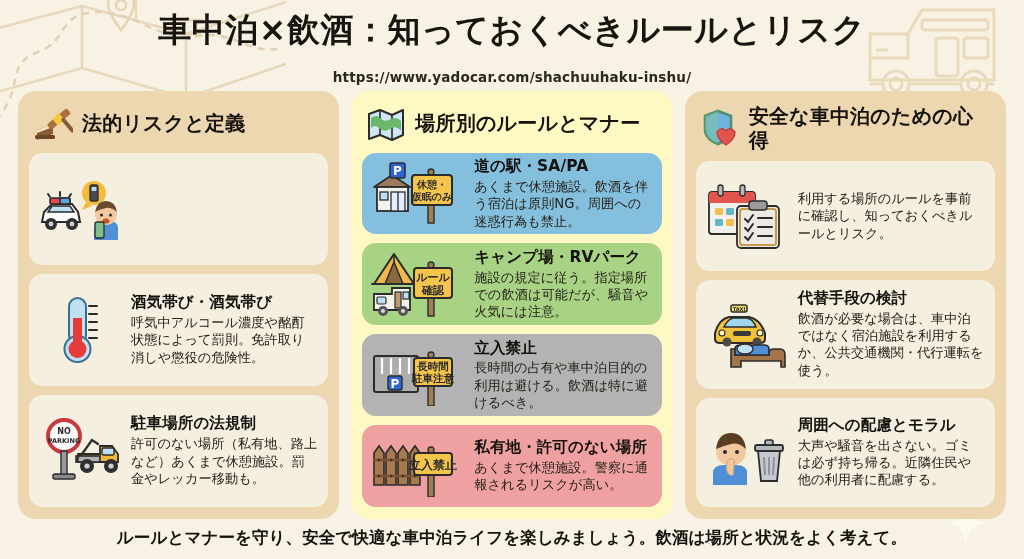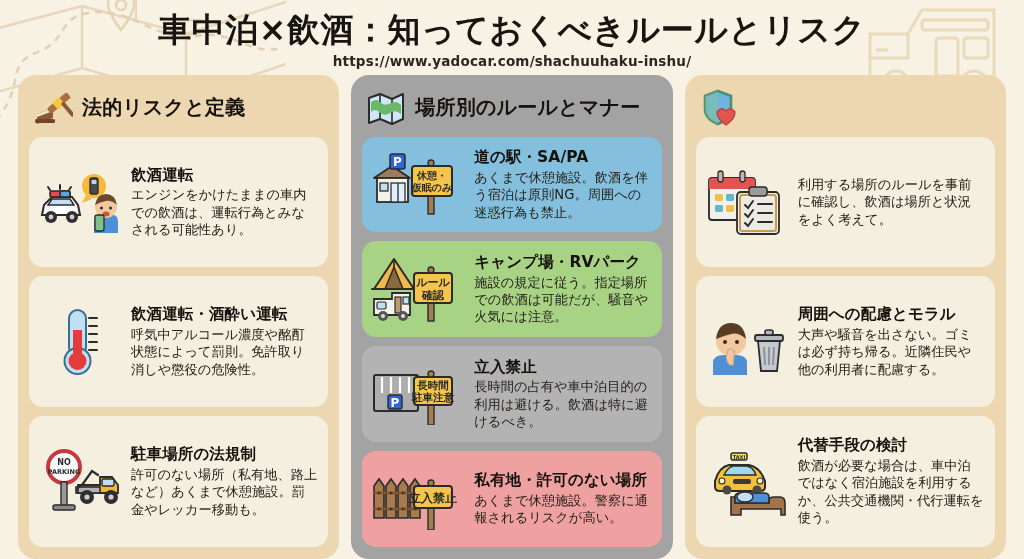--- a/index.html
+++ b/index.html
@@ -48,21 +48,21 @@
   }
   .title {
     font-size: 33px;
     font-weight: 900;
     color: #18140f;
     letter-spacing: .5px;
     line-height: 1.14;
     white-space: nowrap;
   }
   .subtitle {
-    margin-top: 4px;
+    margin-top: 20px;
     font-size: 13.5px;
     font-weight: 700;
     color: #2c2720;
     letter-spacing: .2px;
   }
 
   
   .columns {
     flex: 1 1 auto;
     display: flex;
@@ -73,21 +73,21 @@
   .panel {
     flex: 1 1 0;
     background: #ecd7b0;
     border-radius: 18px;
     padding: 11px 11px 12px;
     display: flex;
     flex-direction: column;
     min-width: 0;
     justify-content: space-between;
   }
-  .panel.mid { background: #a3a3a3; }
+  .panel.mid { background: #fef9c3; }
 
   .panel-head {
     display: flex;
     align-items: center;
     gap: 9px;
     padding: 2px 2px 9px 4px;
     min-height: 46px;
   }
   .panel-head .head-ico {
     flex: 0 0 auto;
@@ -270,44 +270,40 @@
 
               <path d="M56 62 L56 50 q0 -7 9 -7 l6 0 q9 0 9 7 l0 12 z" fill="#4f8fd6"></path>
               <circle cx="68" cy="36" r="11" fill="#f3c89f"></circle>
               <path d="M57 34 q2 -11 11 -11 q9 0 11 11 q-6 -5 -11 -4 q-6 1 -11 4z" fill="#6b4a2c"></path>
               <circle cx="63.5" cy="37" r="1.5" fill="#2b2b2b"></circle>
               <circle cx="72.5" cy="37" r="1.5" fill="#2b2b2b"></circle>
               <ellipse cx="68" cy="43" rx="3.5" ry="2.5" fill="#c4552f"></ellipse>
               <rect x="57" y="44" width="9" height="16" rx="2" fill="#7fc08a" stroke="#2b2b2b" stroke-width="1.3"></rect>
             </svg>
           </div>
-          <div class="c-body">
-            <div class="c-title">飲酒運転</div>
-            <div class="c-desc">エンジンをかけたままの車内での飲酒は、運転行為とみなされる可能性あり。</div>
-          </div>
         </div>
 
         <div class="card">
           <div class="c-ico">
             <svg width="70" height="72" viewBox="0 0 70 72">
               <rect x="24" y="4" width="17" height="46" rx="8.5" fill="#bfe0f2" stroke="#3b6f8f" stroke-width="2"></rect>
               <circle cx="32.5" cy="55" r="13" fill="#bfe0f2" stroke="#3b6f8f" stroke-width="2"></circle>
               <rect x="28" y="24" width="9" height="30" fill="#e53b3b"></rect>
               <circle cx="32.5" cy="55" r="9" fill="#e53b3b"></circle>
               <g stroke="#2b2b2b" stroke-width="2" stroke-linecap="round">
                 <path d="M44 12 l8 0"></path>
                   <path d="M44 20 l8 0"></path>
                   <path d="M44 28 l8 0"></path>
                 <path d="M44 36 l8 0"></path>
                   <path d="M44 44 l8 0"></path>
               </g>
             </svg>
           </div>
           <div class="c-body">
-            <div class="c-title">飲酒運転・酒酔い運転</div>
+            <div class="c-title">酒気帯び・酒気帯び</div>
             <div class="c-desc">呼気中アルコール濃度や酩酊状態によって罰則。免許取り消しや懲役の危険性。</div>
           </div>
         </div>
 
         <div class="card">
           <div class="c-ico">
             <svg width="84" height="66" viewBox="0 0 84 66">
 
               <circle cx="26" cy="18" r="16" fill="#fdfdfd" stroke="#c8393d" stroke-width="4"></circle>
               <text x="26" y="16" font-family="DejaVu Sans, sans-serif" font-size="8" font-weight="bold" fill="#2b2b2b" text-anchor="middle">NO</text>
@@ -472,20 +468,21 @@
 
     <section class="panel right">
       <div class="panel-head">
         <span class="head-ico">
           <svg width="40" height="40" viewBox="0 0 40 40">
             <path d="M18 3 L31 8 L31 21 q0 10 -13 15 q-13 -5 -13 -15 L5 8 Z" fill="#6fb4e0" stroke="#4f8f72" stroke-width="2.6"></path>
             <path d="M18 3 L18 36 q-13 -5 -13 -15 L5 8 Z" fill="#7fc59b" opacity=".55"></path>
             <path d="M27 20 q-5 -6 -9 -1 q-4 -5 -9 1 q0 7 9 13 q9 -6 9 -13z" transform="translate(8,4)" fill="#e0564f" stroke="#c23f3b" stroke-width="1.4"></path>
           </svg>
         </span>
+        <span class="head-txt">安全な車中泊のための心得</span>
       </div>
 
       <div class="cards">
 
         <div class="card">
           <div class="c-ico">
             <svg width="84" height="68" viewBox="0 0 84 68">
               <rect x="4" y="10" width="46" height="42" rx="3" fill="#f2f0ea" stroke="#2b2b2b" stroke-width="1.8"></rect>
               <path d="M4 13 a3 3 0 0 1 3 -3 l40 0 a3 3 0 0 1 3 3 l0 8 l-46 0 z" fill="#e2544e"></path>
               <rect x="13" y="3" width="5" height="11" rx="2.5" fill="#b9b9b9" stroke="#2b2b2b" stroke-width="1.3"></rect>
@@ -506,49 +503,21 @@
                 <path d="M40 37 l3 3 l5 -7"></path>
                   <path d="M53 36 l14 0"></path>
                 <path d="M40 46 l3 3 l5 -7"></path>
                   <path d="M53 45 l14 0"></path>
                 <path d="M40 55 l3 3 l5 -7"></path>
                   <path d="M53 54 l14 0"></path>
               </g>
             </svg>
           </div>
           <div class="c-body">
-            <div class="c-desc">利用する場所のルールを事前に確認し、飲酒は場所と状況をよく考えて。</div>
-          </div>
-        </div>
-
-        <div class="card">
-          <div class="c-ico">
-            <svg width="84" height="66" viewBox="0 0 84 66">
-
-              <path d="M8 66 L8 54 q0 -8 11 -8 l12 0 q11 0 11 8 l0 12 z" fill="#4f8fd6"></path>
-              <circle cx="26" cy="32" r="15" fill="#f3c89f"></circle>
-              <path d="M11 30 q2 -16 15 -16 q13 0 15 16 q-8 -7 -15 -5 q-8 2 -15 5z" fill="#5a3e24"></path>
-              <circle cx="20" cy="33" r="2" fill="#2b2b2b"></circle>
-              <circle cx="32" cy="33" r="2" fill="#2b2b2b"></circle>
-              <path d="M23 43 q3 2 6 0" stroke="#2b2b2b" stroke-width="1.6" fill="none" stroke-linecap="round"></path>
-              <path d="M25 56 q-5 -4 -3 -12 q1 -5 5 -4 q3 1 2 6 l-1 10z" fill="#f3c89f" stroke="#d9a97e" stroke-width="1.2"></path>
-
-              <rect x="50" y="26" width="28" height="6" rx="2" fill="#b3b8bd" stroke="#2b2b2b" stroke-width="1.8"></rect>
-              <rect x="60" y="21" width="8" height="5" rx="2" fill="#b3b8bd" stroke="#2b2b2b" stroke-width="1.6"></rect>
-              <path d="M53 32 L56 62 L72 62 L75 32 Z" fill="#c5cad0" stroke="#2b2b2b" stroke-width="1.8"></path>
-              <g stroke="#8d9399" stroke-width="2">
-                <path d="M59 38 l1 18"></path>
-                  <path d="M64 38 l0 18"></path>
-                  <path d="M69 38 l-1 18"></path>
-              </g>
-            </svg>
-          </div>
-          <div class="c-body">
-            <div class="c-title">周囲への配慮とモラル</div>
-            <div class="c-desc">大声や騒音を出さない。ゴミは必ず持ち帰る。近隣住民や他の利用者に配慮する。</div>
+            <div class="c-desc">利用する場所のルールを事前に確認し、知っておくべきルールとリスク。</div>
           </div>
         </div>
 
         <div class="card">
           <div class="c-ico">
             <svg width="84" height="70" viewBox="0 0 84 70">
 
               <path d="M10 34 q4 -14 14 -16 l20 0 q11 2 16 16 l0 6 q0 4 -5 4 l-40 0 q-5 0 -5 -4 z" fill="#f2c23c" stroke="#2b2b2b" stroke-width="2"></path>
               <path d="M19 28 q4 -8 9 -9 l14 0 q6 1 9 9 z" fill="#9fd8ee" stroke="#2b2b2b" stroke-width="1.5"></path>
               <rect x="26" y="6" width="16" height="7" rx="2" fill="#f2e06a" stroke="#2b2b2b" stroke-width="1.5"></rect>
@@ -563,18 +532,47 @@
               <path d="M30 56 l34 0 l0 -6 q0 -4 -5 -4 l-24 0 q-5 0 -5 4 z" fill="#4f8fd6" stroke="#2b2b2b" stroke-width="1.6"></path>
               <ellipse cx="40" cy="50" rx="8" ry="5" fill="#bfe0f2" stroke="#2b2b2b" stroke-width="1.4"></ellipse>
             </svg>
           </div>
           <div class="c-body">
             <div class="c-title">代替手段の検討</div>
             <div class="c-desc">飲酒が必要な場合は、車中泊ではなく宿泊施設を利用するか、公共交通機関・代行運転を使う。</div>
           </div>
         </div>
 
+        <div class="card">
+          <div class="c-ico">
+            <svg width="84" height="66" viewBox="0 0 84 66">
+
+              <path d="M8 66 L8 54 q0 -8 11 -8 l12 0 q11 0 11 8 l0 12 z" fill="#4f8fd6"></path>
+              <circle cx="26" cy="32" r="15" fill="#f3c89f"></circle>
+              <path d="M11 30 q2 -16 15 -16 q13 0 15 16 q-8 -7 -15 -5 q-8 2 -15 5z" fill="#5a3e24"></path>
+              <circle cx="20" cy="33" r="2" fill="#2b2b2b"></circle>
+              <circle cx="32" cy="33" r="2" fill="#2b2b2b"></circle>
+              <path d="M23 43 q3 2 6 0" stroke="#2b2b2b" stroke-width="1.6" fill="none" stroke-linecap="round"></path>
+              <path d="M25 56 q-5 -4 -3 -12 q1 -5 5 -4 q3 1 2 6 l-1 10z" fill="#f3c89f" stroke="#d9a97e" stroke-width="1.2"></path>
+
+              <rect x="50" y="26" width="28" height="6" rx="2" fill="#b3b8bd" stroke="#2b2b2b" stroke-width="1.8"></rect>
+              <rect x="60" y="21" width="8" height="5" rx="2" fill="#b3b8bd" stroke="#2b2b2b" stroke-width="1.6"></rect>
+              <path d="M53 32 L56 62 L72 62 L75 32 Z" fill="#c5cad0" stroke="#2b2b2b" stroke-width="1.8"></path>
+              <g stroke="#8d9399" stroke-width="2">
+                <path d="M59 38 l1 18"></path>
+                  <path d="M64 38 l0 18"></path>
+                  <path d="M69 38 l-1 18"></path>
+              </g>
+            </svg>
+          </div>
+          <div class="c-body">
+            <div class="c-title">周囲への配慮とモラル</div>
+            <div class="c-desc">大声や騒音を出さない。ゴミは必ず持ち帰る。近隣住民や他の利用者に配慮する。</div>
+          </div>
+        </div>
+
       </div>
     </section>
 
   </div>
 
+  <div class="footer">ルールとマナーを守り、安全で快適な車中泊ライフを楽しみましょう。飲酒は場所と状況をよく考えて。</div>
 </div>
 
 </body></html>

